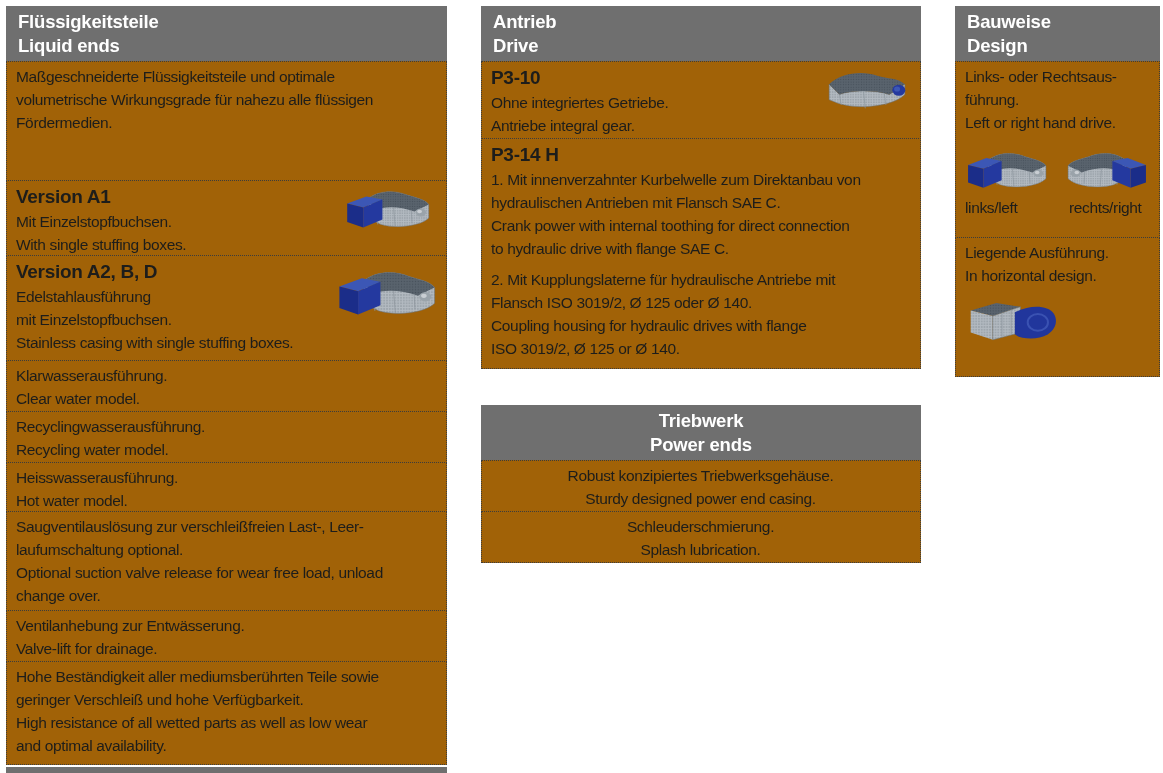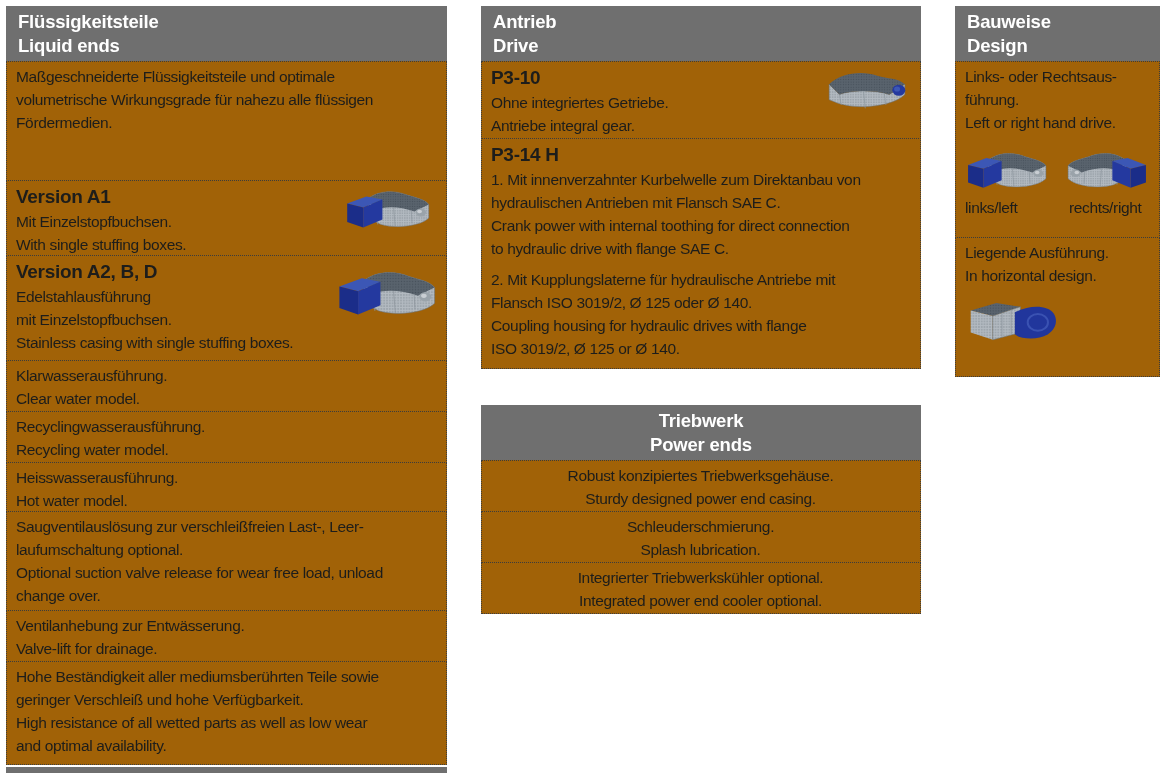--- a/index.html
+++ b/index.html
@@ -194,24 +194,20 @@
       <div class="cell h52">
         <div class="t">Robust konzipiertes Triebwerksgehäuse.</div>
         <div class="t">Sturdy designed power end casing.</div>
       </div>
 
       <div class="cell h52">
         <div class="t">Schleuderschmierung.</div>
         <div class="t">Splash lubrication.</div>
       </div>
 
-      <div class="cell h52">
-        <div class="t">Integrierter Triebwerkskühler optional.</div>
-        <div class="t">Integrated power end cooler optional.</div>
-      </div>
     </div>
   </section>
 
   <section class="col col-right">
     <header class="hdr">
       <div>Bauweise</div>
       <div>Design</div>
     </header>
 
     <div class="cell h177">

